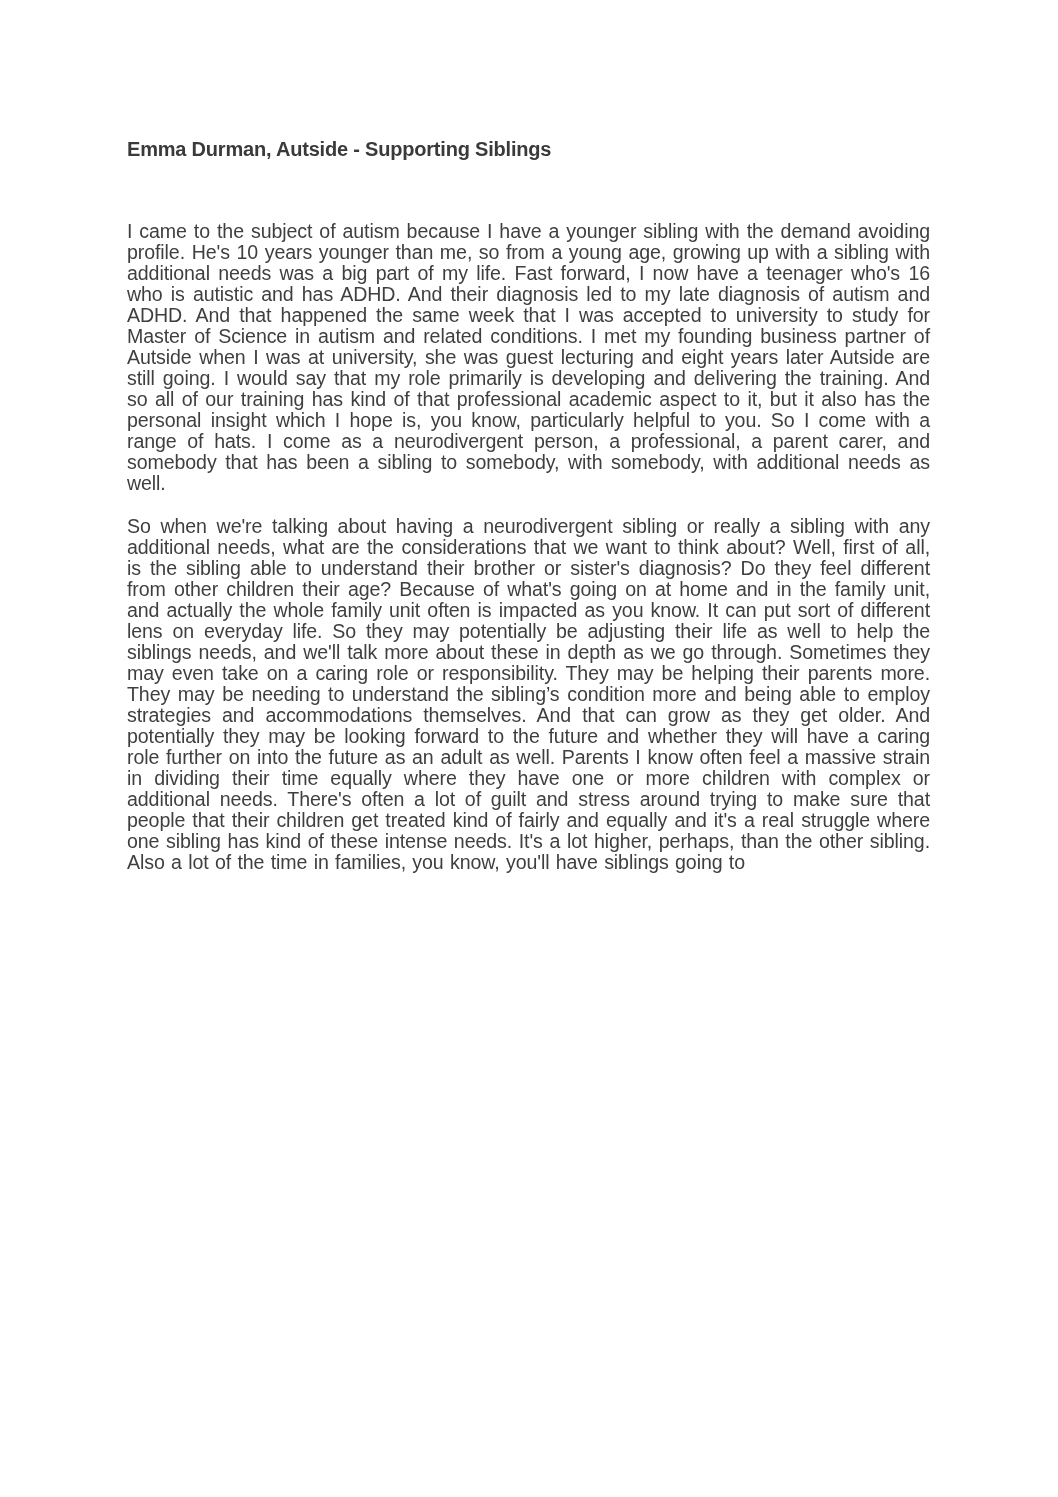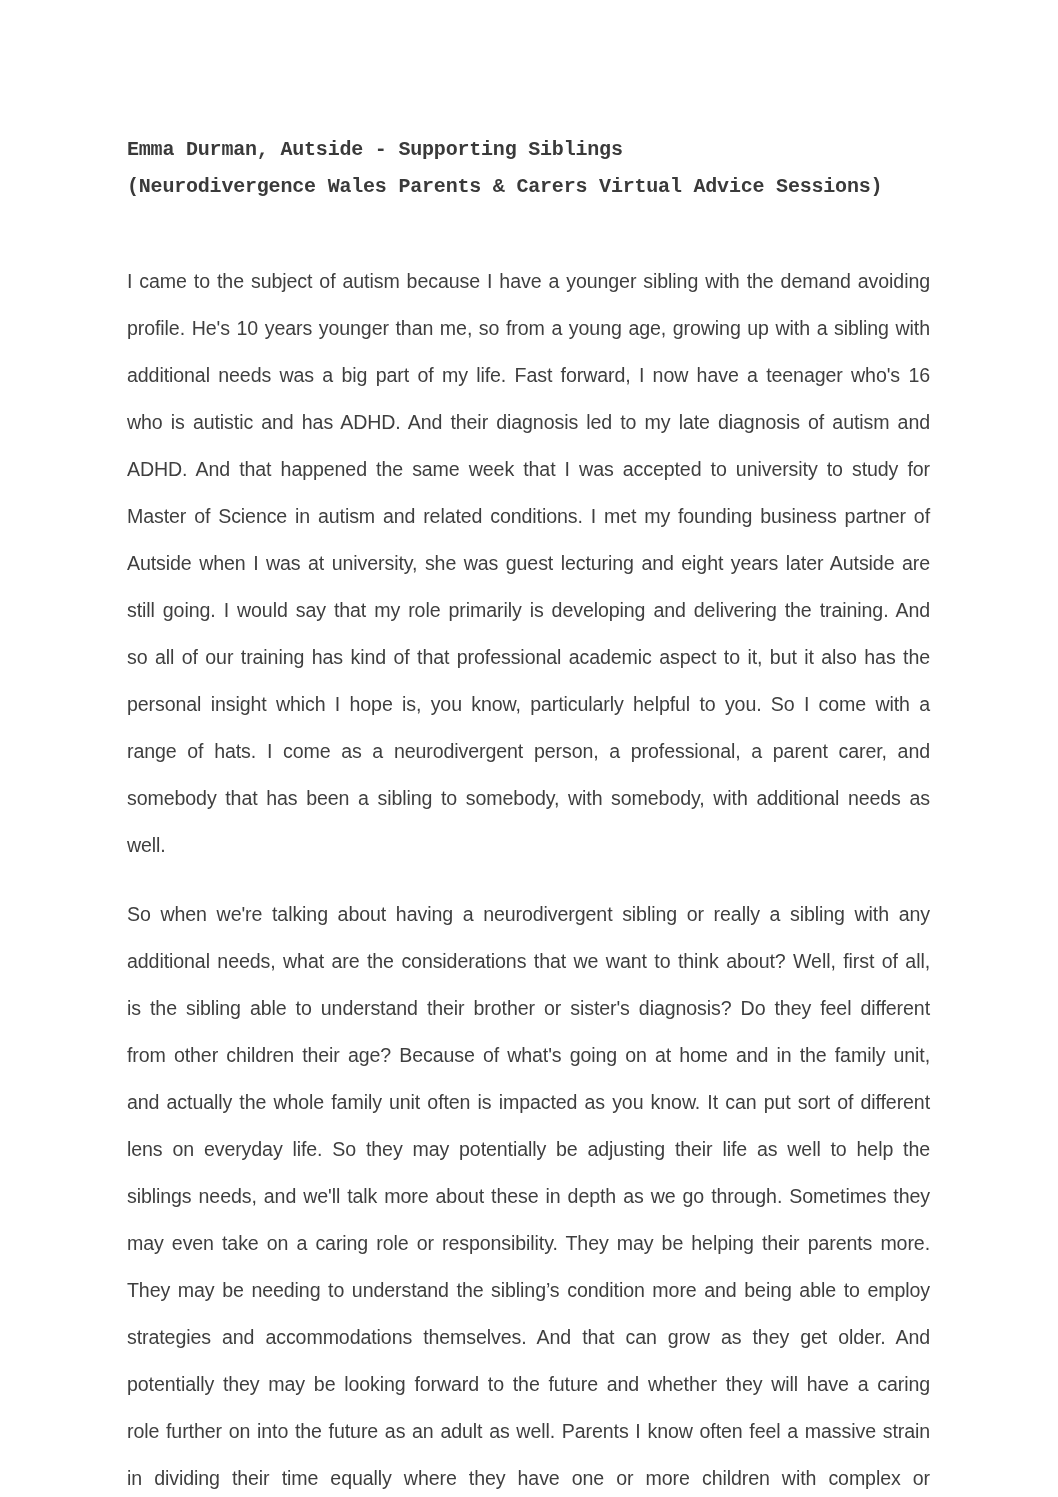--- a/index.html
+++ b/index.html
@@ -21,45 +21,43 @@
     left: 127px;
     width: 803px;
     color: #3b3b3b;
   }
   .doc-title {
     font-weight: 700;
     font-size: 20px;
     line-height: 37px;
     color: #3a3a3a;
     letter-spacing: -0.2px;
-    font-family: Liberation Mono, monospace;
   }
   .doc-title .title-line { display: block; }
   .body-text {
     margin-top: 53px;
   }
   .body-text p {
     font-size: 19.6px;
-    line-height: 47px;
+    line-height: 21px;
     text-align: justify;
     color: #3f3f3f;
     letter-spacing: -0.1px;
     word-spacing: 1px;
   }
   .body-text p + p {
     margin-top: 22px;
   }
 </style>
 </head>
 <body>
 
 <div class="page">
   <div class="content">
     <div class="doc-title">
       <span class="title-line">Emma Durman, Autside - Supporting Siblings</span>
-      <span class="title-line">(Neurodivergence Wales Parents &amp; Carers Virtual Advice Sessions)</span>
     </div>
     <div class="body-text">
       <p>I came to the subject of autism because I have a younger sibling with the demand avoiding profile. He's 10 years younger than me, so from a young age, growing up with a sibling with additional needs was a big part of my life. Fast forward, I now have a teenager who's 16 who is autistic and has ADHD. And their diagnosis led to my late diagnosis of autism and ADHD. And that happened the same week that I was accepted to university to study for Master of Science in autism and related conditions. I met my founding business partner of Autside when I was at university, she was guest lecturing and eight years later Autside are still going. I would say that my role primarily is developing and delivering the training. And so all of our training has kind of that professional academic aspect to it, but it also has the personal insight which I hope is, you know, particularly helpful to you. So I come with a range of hats. I come as a neurodivergent person, a professional, a parent carer, and somebody that has been a sibling to somebody, with somebody, with additional needs as well.</p>
       <p>So when we're talking about having a neurodivergent sibling or really a sibling with any additional needs, what are the considerations that we want to think about? Well, first of all, is the sibling able to understand their brother or sister's diagnosis? Do they feel different from other children their age? Because of what's going on at home and in the family unit, and actually the whole family unit often is impacted as you know. It can put sort of different lens on everyday life. So they may potentially be adjusting their life as well to help the siblings needs, and we'll talk more about these in depth as we go through. Sometimes they may even take on a caring role or responsibility. They may be helping their parents more. They may be needing to understand the sibling’s condition more and being able to employ strategies and accommodations themselves. And that can grow as they get older. And potentially they may be looking forward to the future and whether they will have a caring role further on into the future as an adult as well. Parents I know often feel a massive strain in dividing their time equally where they have one or more children with complex or additional needs. There's often a lot of guilt and stress around trying to make sure that people that their children get treated kind of fairly and equally and it's a real struggle where one sibling has kind of these intense needs. It's a lot higher, perhaps, than the other sibling. Also a lot of the time in families, you know, you'll have siblings going to</p>
     </div>
   </div>
 </div>
 
 </body></html>

